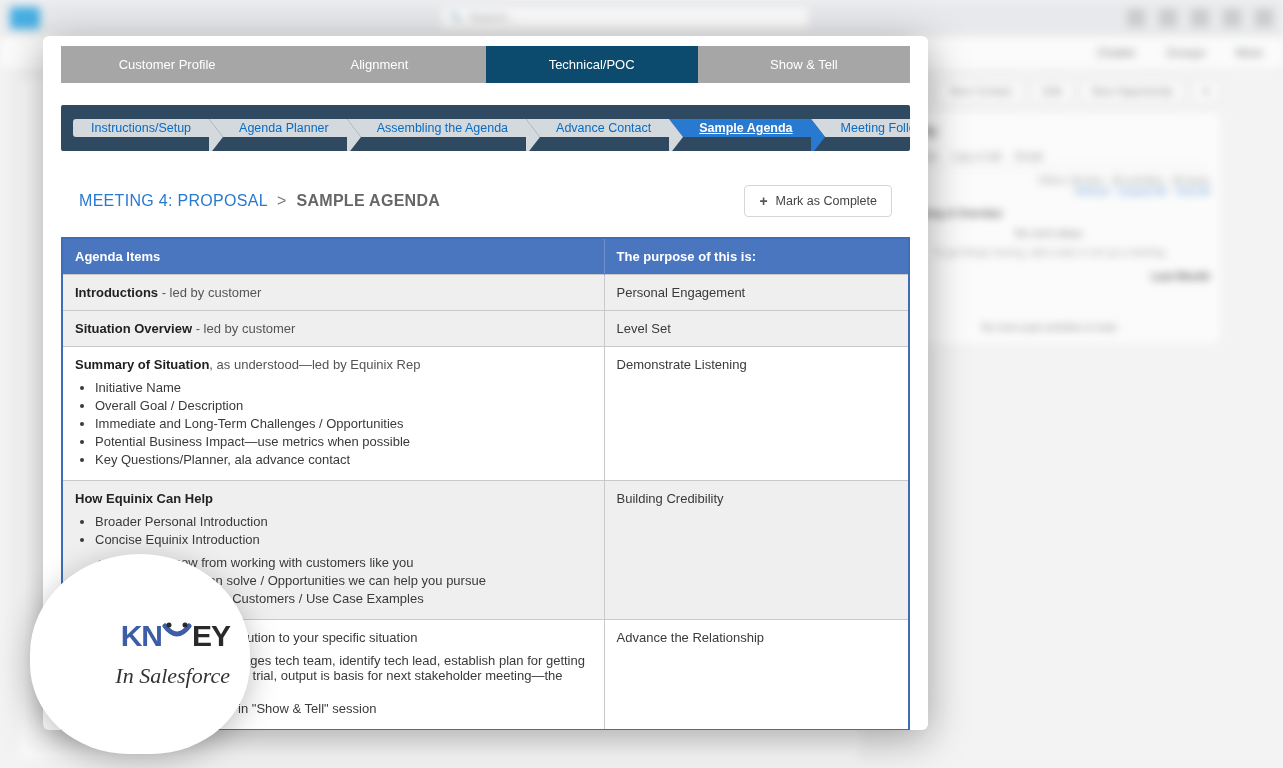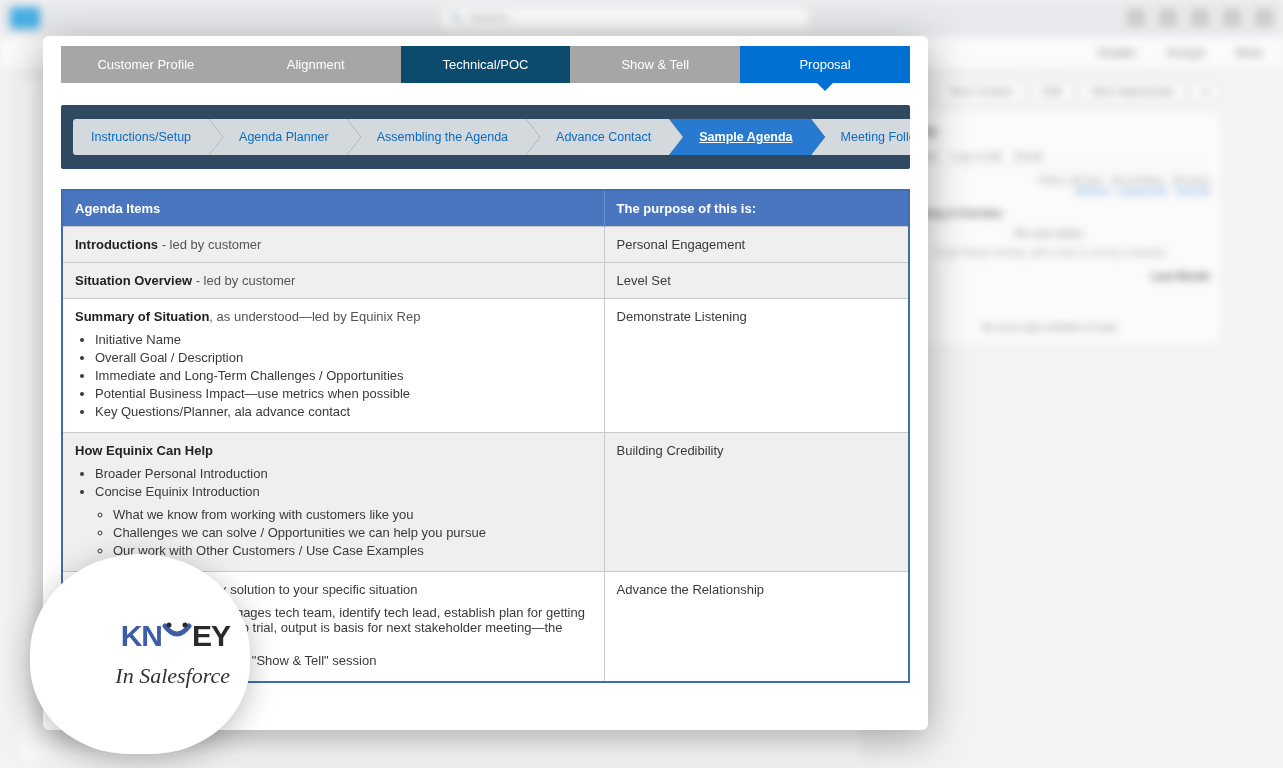--- a/index.html
+++ b/index.html
@@ -69,21 +69,21 @@
     border-radius:2px;
     display:flex;
     gap:0;
     overflow:hidden;
   }
   .chev {
     position:relative;
     background:#d4d9de;
     color:#0a6bc2;
     font-size:12.5px;
-    height:36px;
+    height:18px;
     display:flex; align-items:center;
     padding:0 18px 0 30px;
     cursor:pointer;
     white-space:nowrap;
   }
   .chev:first-child{ padding-left:18px; border-radius:3px 0 0 3px;}
   .chev::before{
     content:""; position:absolute; left:0; top:0;
     border-top:18px solid transparent;
     border-bottom:18px solid transparent;
@@ -205,34 +205,44 @@
   </div>
 </div>
 
 <div class="modal">
 
   <div class="top-tabs" id="top-tabs">
       <div class="top-tab">Customer Profile</div>
       <div class="top-tab">Alignment</div>
       <div class="top-tab tech">Technical/POC</div>
       <div class="top-tab">Show &amp; Tell</div>
-      <div class="top-tab active">Proposal</div>
     </div>
 
   <div class="chevron-bar" id="chev-bar">
       <div class="chev">Instructions/Setup</div>
       <div class="chev">Agenda Planner</div>
       <div class="chev">Assembling the Agenda</div>
       <div class="chev">Advance Contact</div>
       <div class="chev active">Sample Agenda</div>
       <div class="chev">Meeting Follow-Up</div>
     </div>
 
   <div class="modal-scroll">
 
+    <div class="breadcrumb">
+      <div class="breadcrumb-text">
+        <span>MEETING 4: PROPOSAL</span>
+        <span class="sep">&gt;</span>
+        <span class="strong">SAMPLE AGENDA</span>
+      </div>
+      <button class="btn-complete">
+        <span class="plus">+</span>
+        <span>Mark as Complete</span>
+      </button>
+    </div>
 
     <table class="agenda">
       <thead>
         <tr>
           <th>Agenda Items</th>
           <th>The purpose of this is:</th>
         </tr>
       </thead>
       <tbody id="agenda-body">
           <tr class="alt">

